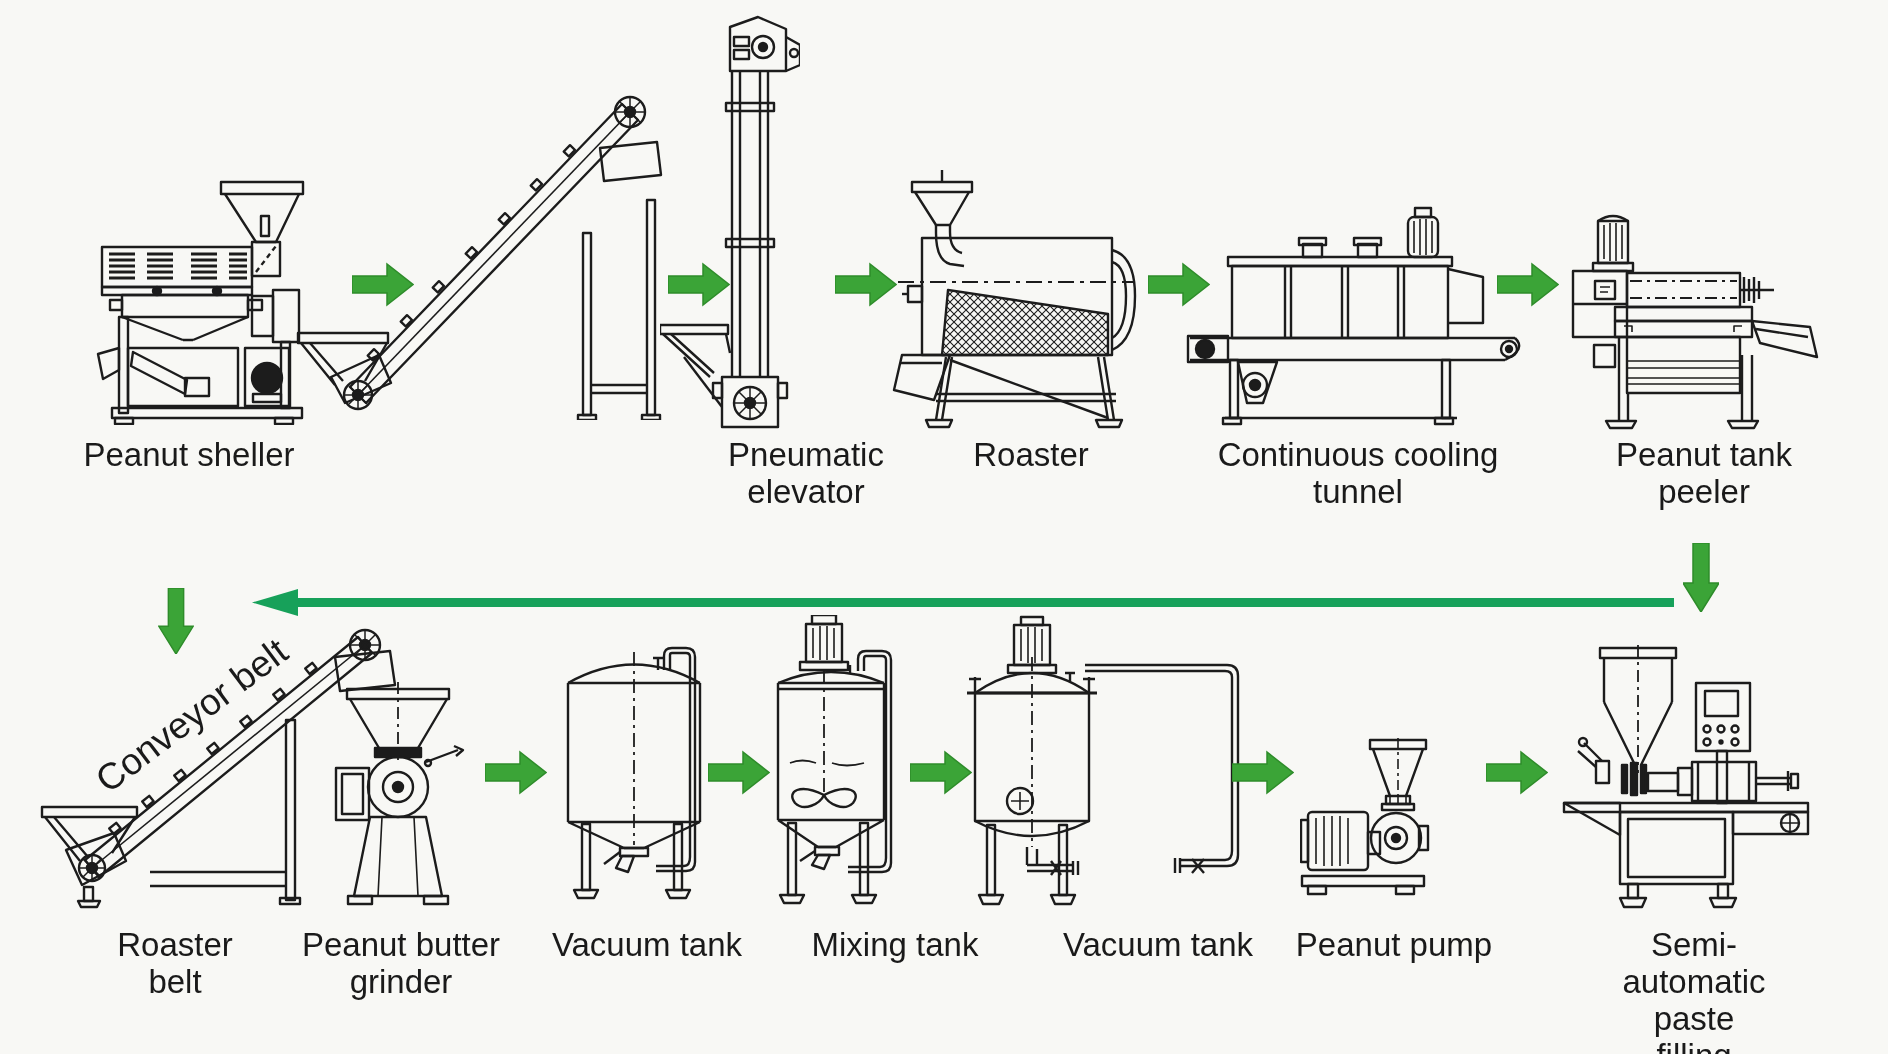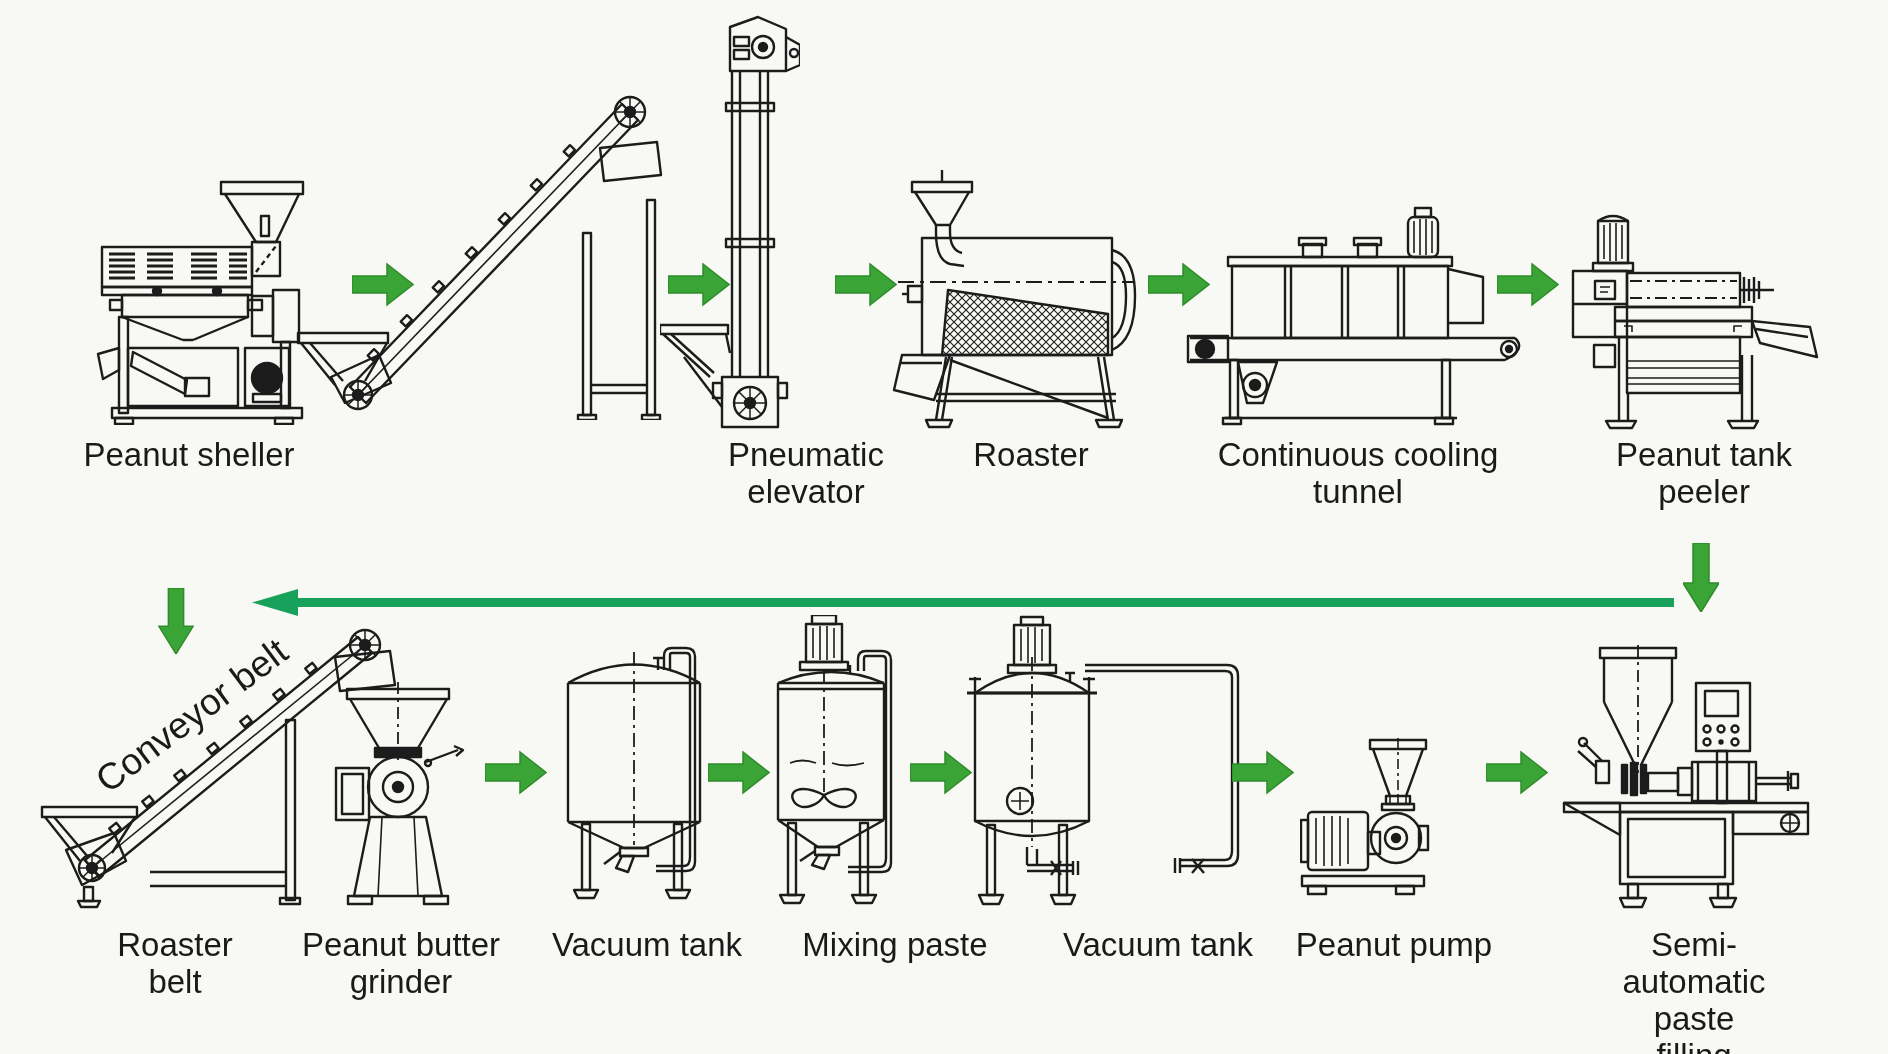--- a/index.html
+++ b/index.html
@@ -488,19 +488,19 @@
   <div class="mlabel" style="left:1358px;top:436px">Continuous cooling
 tunnel</div>
   <div class="mlabel" style="left:1704px;top:436px">Peanut tank
 peeler</div>
 
   <div class="mlabel" style="left:175px;top:926px">Roaster
 belt</div>
   <div class="mlabel" style="left:401px;top:926px">Peanut butter
 grinder</div>
   <div class="mlabel" style="left:647px;top:926px">Vacuum tank</div>
-  <div class="mlabel" style="left:895px;top:926px">Mixing paste</div>
+  <div class="mlabel" style="left:895px;top:926px">Mixing tank</div>
   <div class="mlabel" style="left:1158px;top:926px">Vacuum tank</div>
   <div class="mlabel" style="left:1394px;top:926px">Peanut pump</div>
   <div class="mlabel" style="left:1694px;top:926px">Semi-automatic paste
 filling machine</div>
 
 </div>
 
 </body></html>

